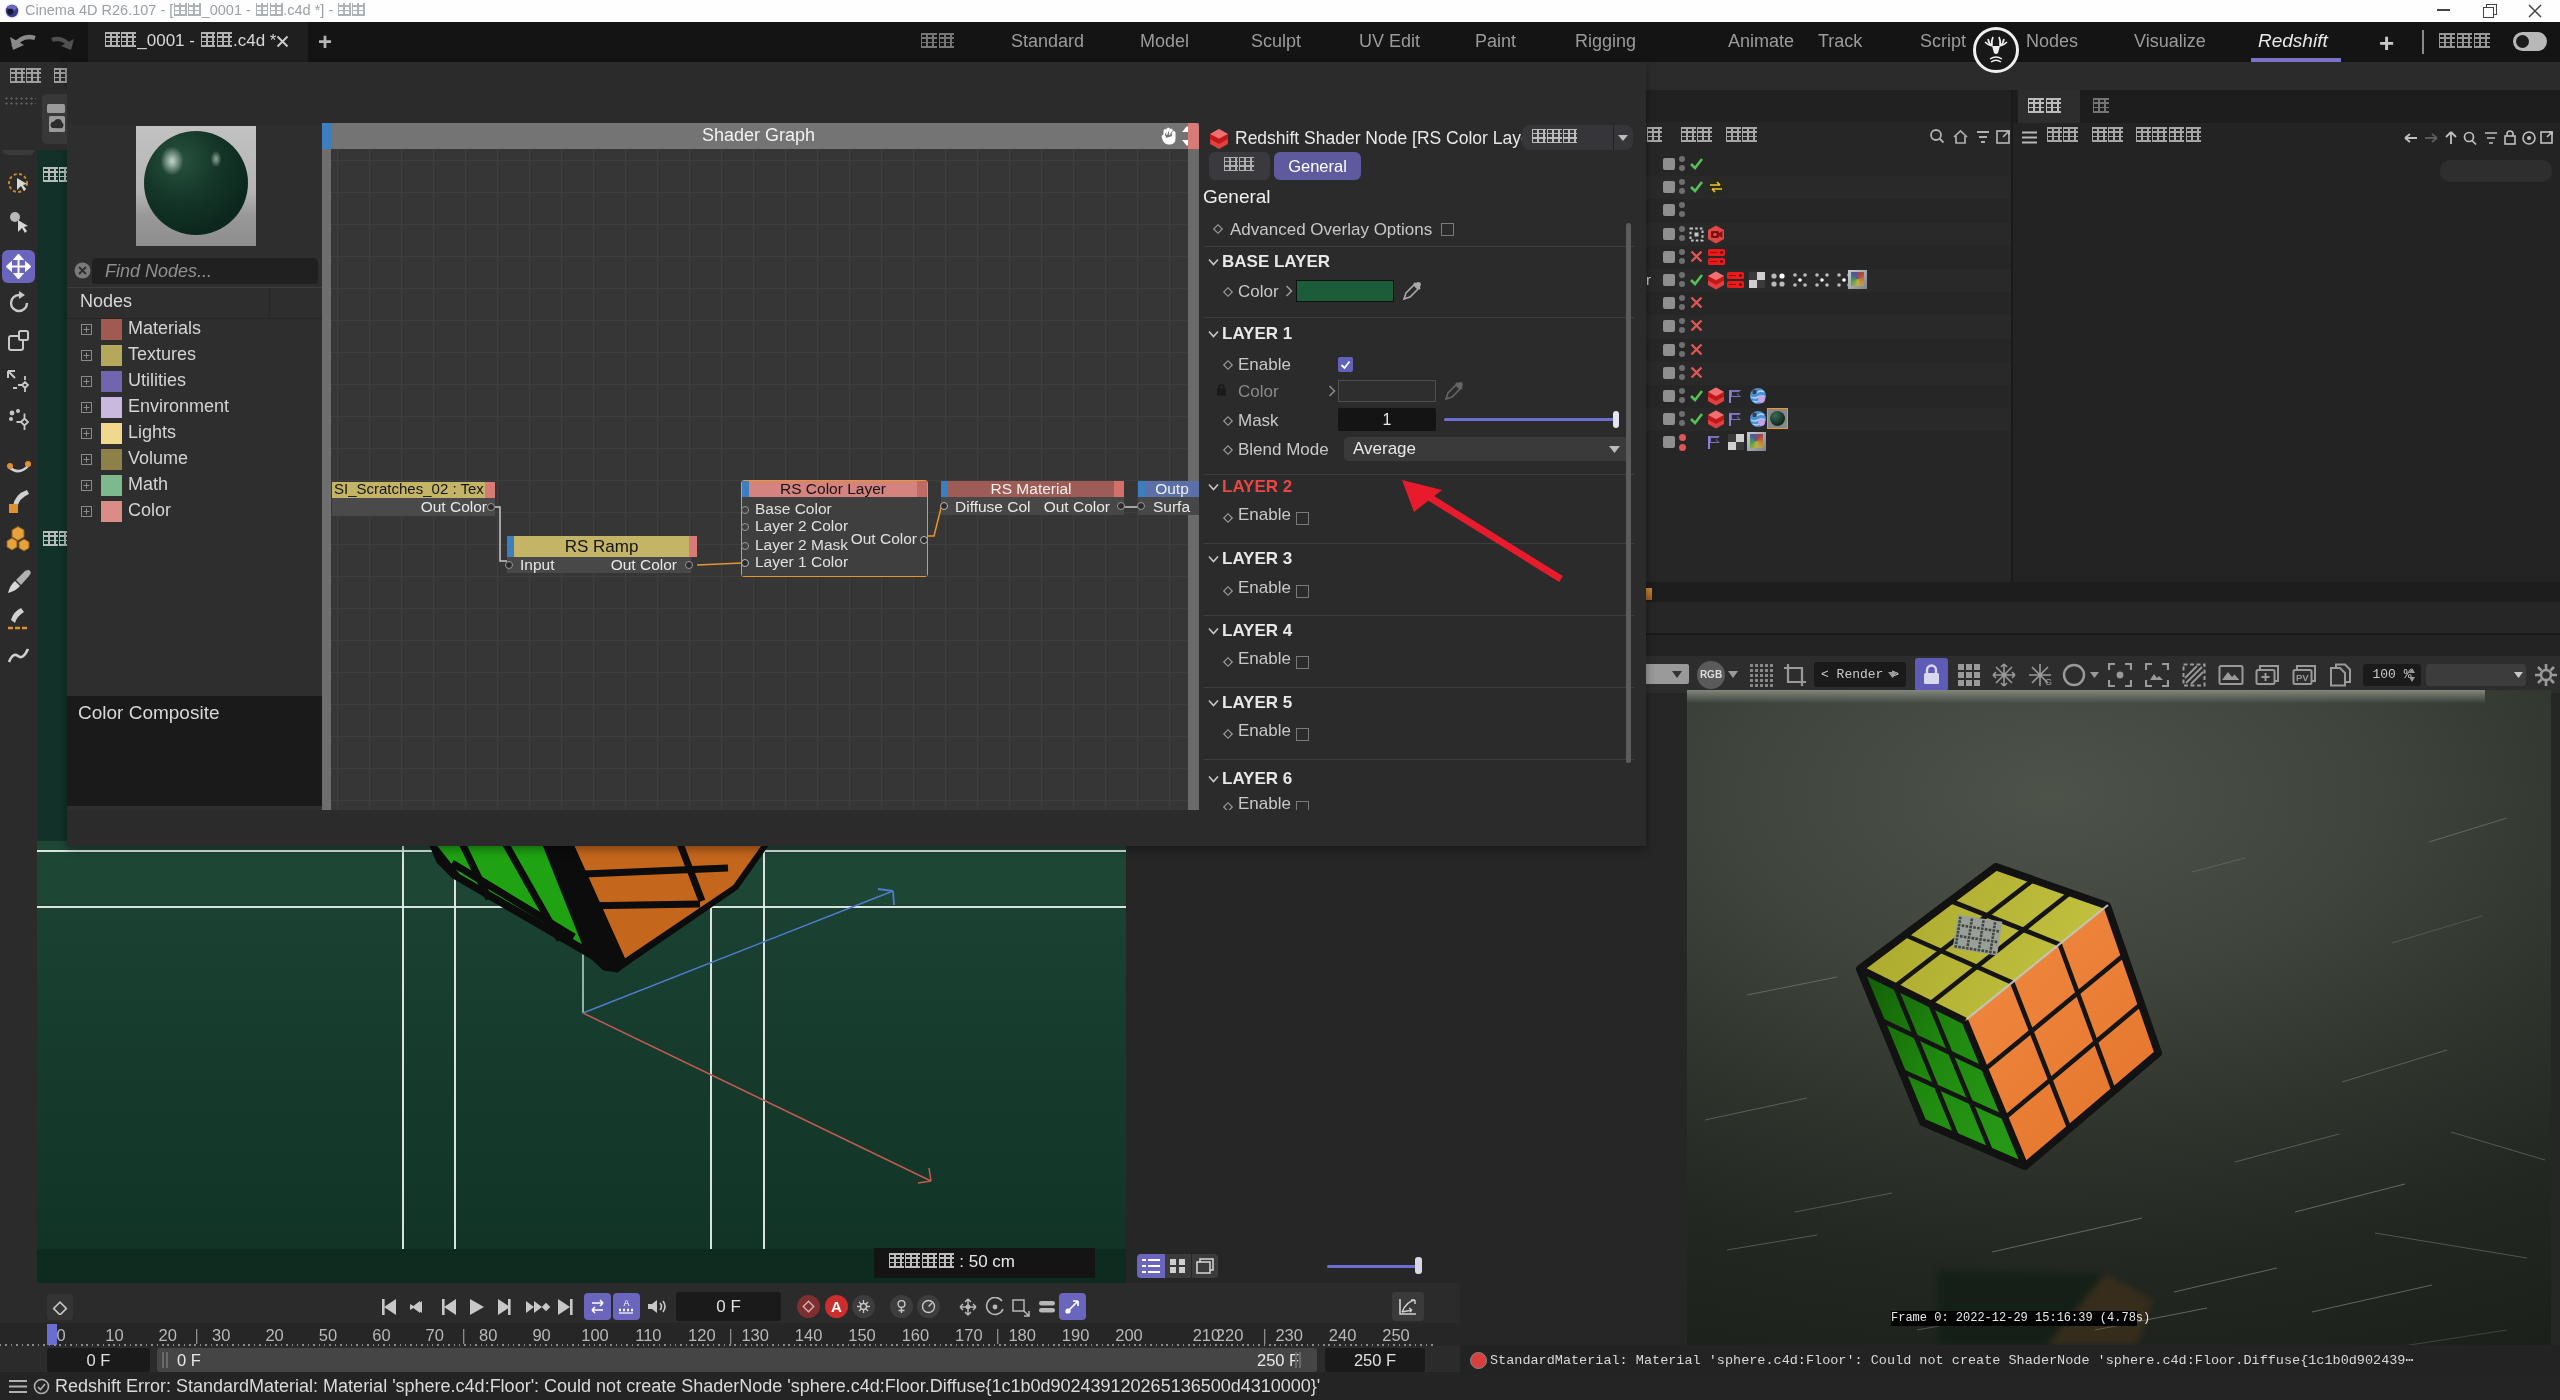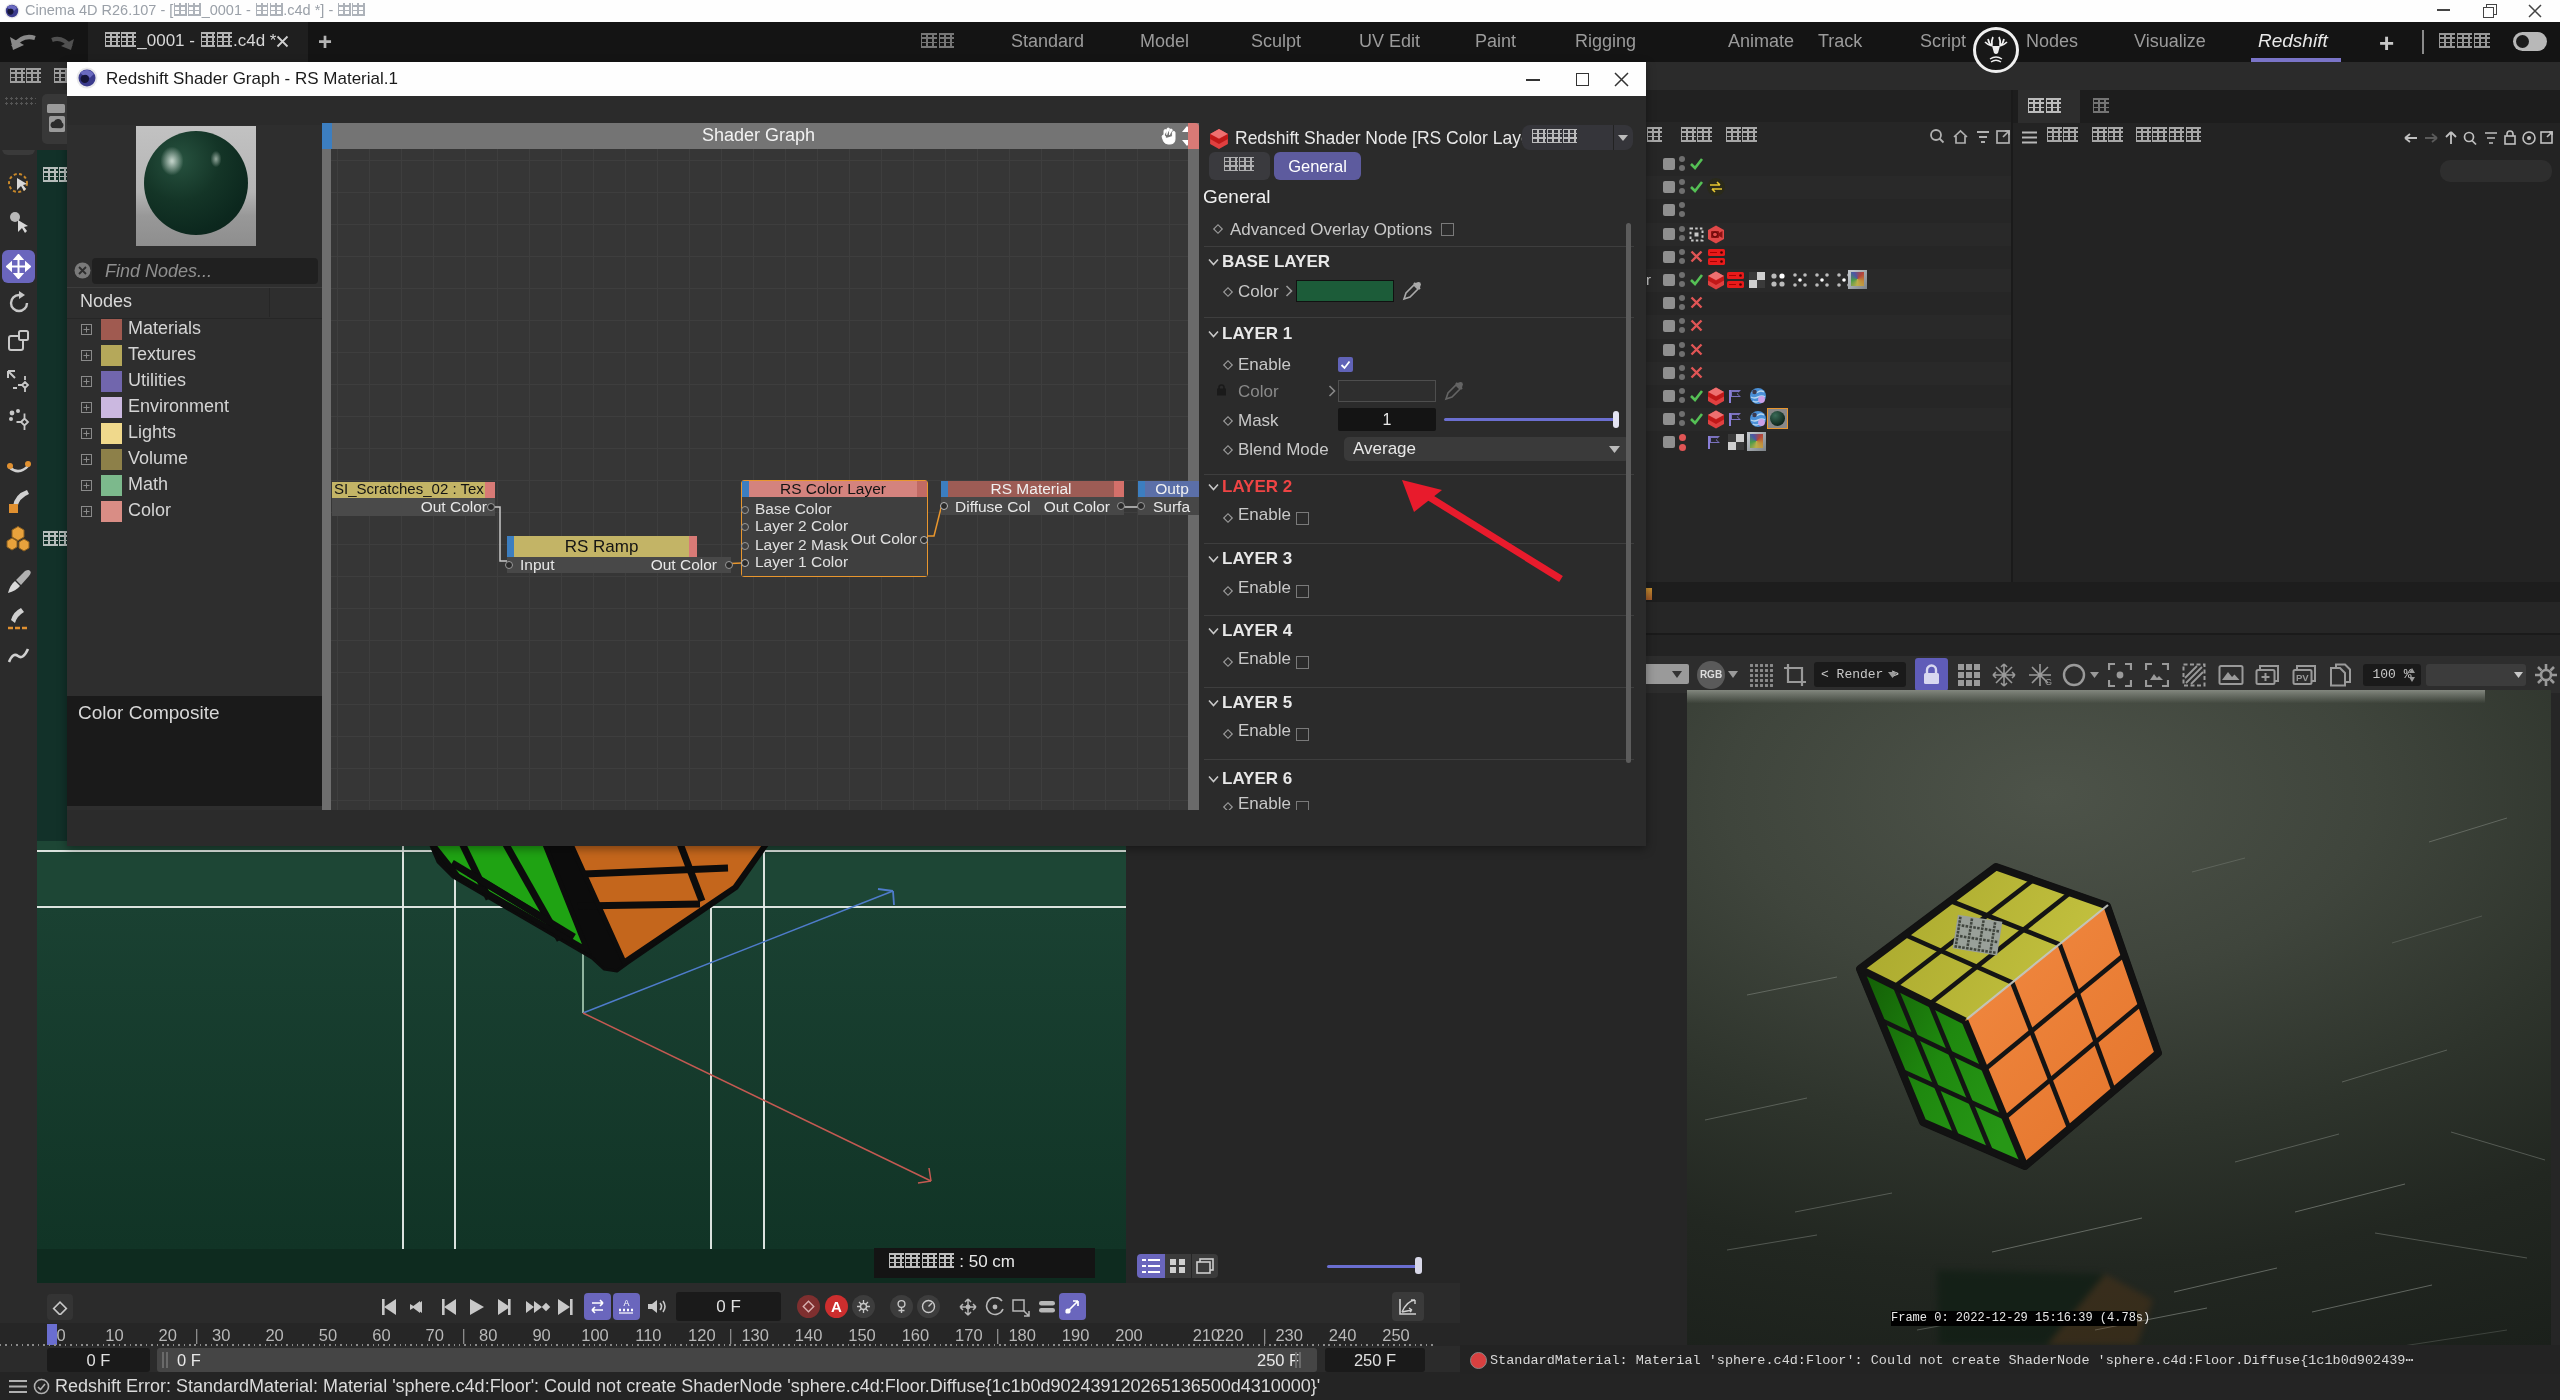--- a/index.html
+++ b/index.html
@@ -871,34 +871,20 @@
     </div>
 
   <div class="a" style="left:0;top:743px;width:1100px;height:29px;background:#232323;">
     <div class="a" style="left:10px;top:7px;width:15px;height:15px;border-radius:50%;background:#d84040;border:1px solid #888;"></div>
     <div class="a" style="left:30px;top:6px;color:#d8d8d8;font-family:'Liberation Mono',monospace;font-size:13.5px;white-space:nowrap">StandardMaterial: Material 'sphere.c4d:Floor': Could not create ShaderNode 'sphere.c4d:Floor.Diffuse{1c1b0d902439⋯</div>
   </div>
 </div>
 
 <div class="a" style="left:67px;top:62px;width:1579px;height:784px;box-shadow:0 3px 9px rgba(0,0,0,.38);background:#2b2b2b;" id="fw">
 
-  <div class="a" style="left:0;top:0;width:1579px;height:34px;background:#fefefe;">
-    <svg class="a" style="left:9px;top:5px" width="22" height="22" viewBox="0 0 16 16">
-      <circle cx="8" cy="8" r="7.6" fill="#e8e8ea"></circle>
-      <circle cx="8" cy="8" r="6.2" fill="#3a3a8c"></circle>
-      <circle cx="6.4" cy="8.6" r="3.1" fill="#151538"></circle>
-      <path d="M3 4 A6.5 6.5 0 0 1 13 5 L10 8 A3.5 3.5 0 0 0 5 6 Z" fill="#6a6ac0"></path>
-    </svg>
-    <div class="a" style="left:39px;top:7px;font-size:17px;color:#1a1a1a;">Redshift Shader Graph - RS Material.1</div>
-    <div class="a" style="left:1459px;top:17px;width:14px;height:1.6px;background:#333;"></div>
-    <div class="a" style="left:1509px;top:11px;width:11px;height:11px;border:1.6px solid #333;"></div>
-    <svg class="a" style="left:1547px;top:10px" width="15" height="15" viewBox="0 0 15 15">
-        <path d="M1 1 L14 14 M14 1 L1 14" stroke="#333" stroke-width="1.5"></path>
-      </svg>
-  </div>
 
 
   <div class="a" style="left:0;top:63px;width:255px;height:685px;background:#2e2e2e;">
 
     <div class="a" style="left:69px;top:1px;width:120px;height:120px;background:linear-gradient(180deg,#c2c2c2 0%,#b4b4b4 55%,#989898 75%,#8e8e8e 100%);">
       <div class="a" style="left:8px;top:5px;width:104px;height:104px;border-radius:50%;background:radial-gradient(circle at 34% 28%, #27523f 0%, #143527 40%, #0c281e 72%, #0a2018 100%);"></div>
       <div class="a" style="left:24px;top:20px;width:24px;height:30px;border-radius:50%;background:radial-gradient(rgba(215,228,220,.85) 5%,rgba(200,210,200,0) 68%);"></div>
       <div class="a" style="left:74px;top:24px;width:12px;height:18px;border-radius:50%;background:radial-gradient(rgba(200,215,205,.7) 0%,rgba(200,210,200,0) 65%);"></div>
     </div>
 
@@ -1018,21 +1004,21 @@
     <div class="a" style="left:163px;top:359px;width:10px;height:16px;background:#d87a76;"></div>
     <div class="a" style="left:10px;top:375px;width:163px;height:18px;background:#4a4a4a;">
       <div class="a" style="right:8px;top:0px;color:#e8e8e8;font-size:15.5px;">Out Color</div>
       <div class="a" style="right:0px;top:5px;width:8px;height:8px;border-radius:50%;background:#2a2a2a;border:1px solid #999;box-sizing:border-box;"></div>
     </div>
 
     <div class="a" style="left:185px;top:413px;width:190px;height:37px;">
       <div class="a" style="left:0;top:0;width:7px;height:21px;background:#3c7ec0;"></div>
       <div class="a" style="left:7px;top:0;width:175px;height:21px;background:#c3b466;text-align:center;color:#141414;font-size:17px;line-height:21px;">RS Ramp</div>
       <div class="a" style="left:182px;top:0;width:8px;height:21px;background:#d87a76;"></div>
-      <div class="a" style="left:0;top:21px;width:224px;height:16px;background:#484848;color:#e8e8e8;font-size:15.5px;">
+      <div class="a" style="left:0;top:21px;width:184px;height:16px;background:#484848;color:#e8e8e8;font-size:15.5px;">
         <div class="a" style="left:13px;top:-1px;">Input</div>
         <div class="a" style="right:14px;top:-1px;">Out Color</div>
         <div class="a" style="left:-2px;top:4px;width:8px;height:8px;border-radius:50%;background:#2a2a2a;border:1px solid #999;box-sizing:border-box;"></div>
         <div class="a" style="right:-2px;top:4px;width:8px;height:8px;border-radius:50%;background:#2a2a2a;border:1px solid #999;box-sizing:border-box;"></div>
       </div>
     </div>
 
     <div class="a" style="left:420px;top:358px;width:185px;height:95px;outline:1.6px solid #e8962e;border-radius:2px;">
       <div class="a" style="left:0;top:0;width:7px;height:16px;background:#3c7ec0;"></div>
       <div class="a" style="left:7px;top:0;width:168px;height:16px;background:#d4837e;text-align:center;color:#141414;font-size:15.5px;line-height:16px;">RS Color Layer</div>

